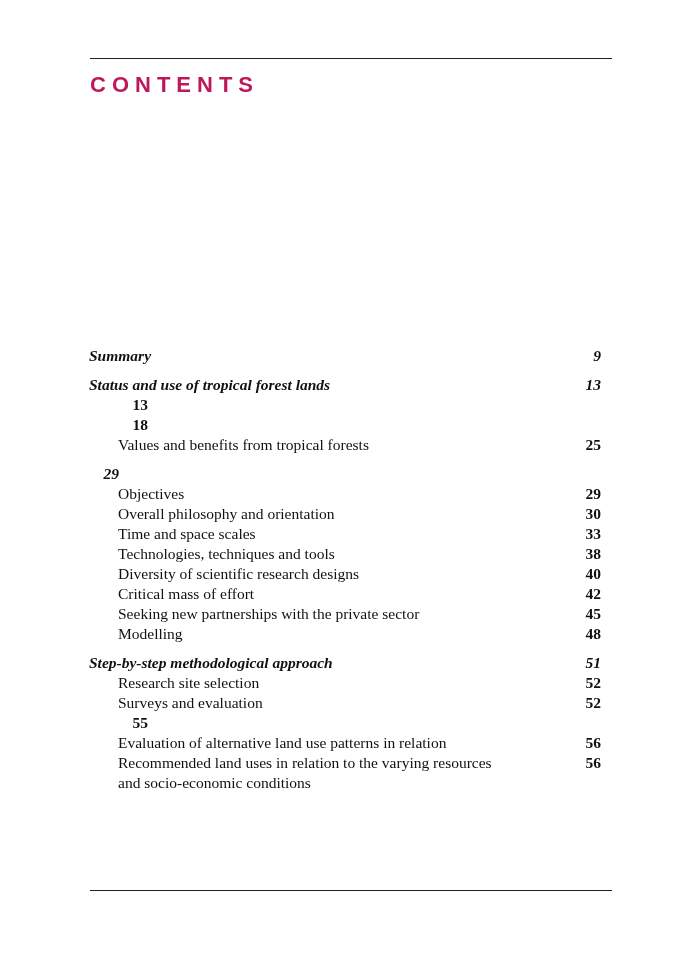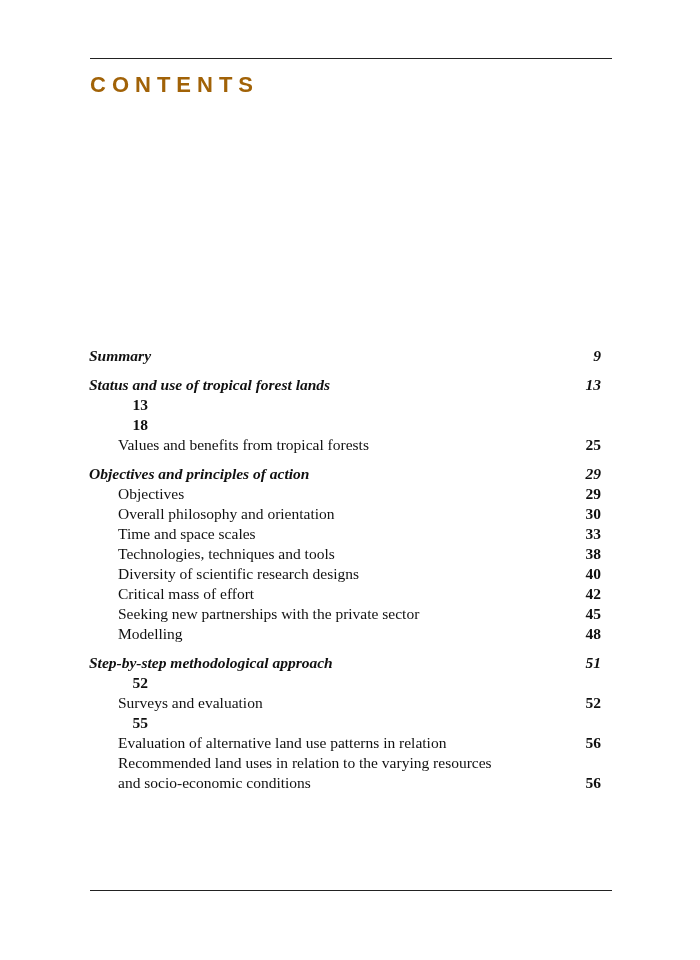--- a/index.html
+++ b/index.html
@@ -3,31 +3,31 @@
   <meta charset="utf-8">
   <style>
     html, body { margin: 0; padding: 0; background: #ffffff; }
     body { width: 700px; height: 960px; position: relative; overflow: hidden; color: #111; }
     .rule { position: absolute; left: 90px; width: 522px; height: 0; border-top: 1.5px solid #222; }
     .rule.top { top: 58px; }
     .rule.bottom { top: 890px; }
     .title {
       position: absolute; left: 90px; top: 72px;
       font-family: "Liberation Sans", sans-serif; font-weight: bold;
-      font-size: 22px; letter-spacing: 6px; color: #a16207;
+      font-size: 22px; letter-spacing: 6px; color: #be185d;
     }
     .toc { position: absolute; left: 89px; top: 346px; width: 512px;
       font-family: "Liberation Serif", serif; font-size: 15.5px; }
     .section { margin-bottom: 9px; }
     .row { display: flex; justify-content: space-between; align-items: baseline; height: 20px; line-height: 20px; }
     .row.head { font-weight: bold; font-style: italic; }
     .row.sub { padding-left: 29px; }
     .row .num { font-weight: bold; min-width: 30px; text-align: right; }
     .row.sub .num { font-weight: bold; }
-    .wrap-row { padding-left: 29px; display: flex; justify-content: space-between; align-items: flex-end; }
+    .wrap-row { padding-left: 29px; display: flex; justify-content: space-between; }
     .wrap-row .txt { line-height: 20px; }
     .wrap-row .num { font-weight: bold; line-height: 20px; }
     .line { display: block; height: 20px; }
   </style>
 </head>
 <body>
 
 <div class="rule top"></div>
 <div class="title">CONTENTS</div>
 
@@ -52,21 +52,20 @@
       <span class="num">18</span>
     </div>
     <div class="row sub">
       <span>Values and benefits from tropical forests</span>
       <span class="num">25</span>
     </div>
   </div>
 
   <div class="section">
     <div class="row head">
-      <span>Objectives and principles of action</span>
       <span class="num">29</span>
     </div>
     <div class="row sub">
       <span>Objectives</span>
       <span class="num">29</span>
     </div>
     <div class="row sub">
       <span>Overall philosophy and orientation</span>
       <span class="num">30</span>
     </div>
@@ -95,20 +94,21 @@
       <span class="num">48</span>
     </div>
   </div>
 
   <div class="section">
     <div class="row head">
       <span>Step-by-step methodological approach</span>
       <span class="num">51</span>
     </div>
     <div class="row sub">
+      <span>Research site selection</span>
       <span class="num">52</span>
     </div>
     <div class="row sub">
       <span>Surveys and evaluation</span>
       <span class="num">52</span>
     </div>
     <div class="row sub">
       <span class="num">55</span>
     </div>
     <div class="wrap-row">

